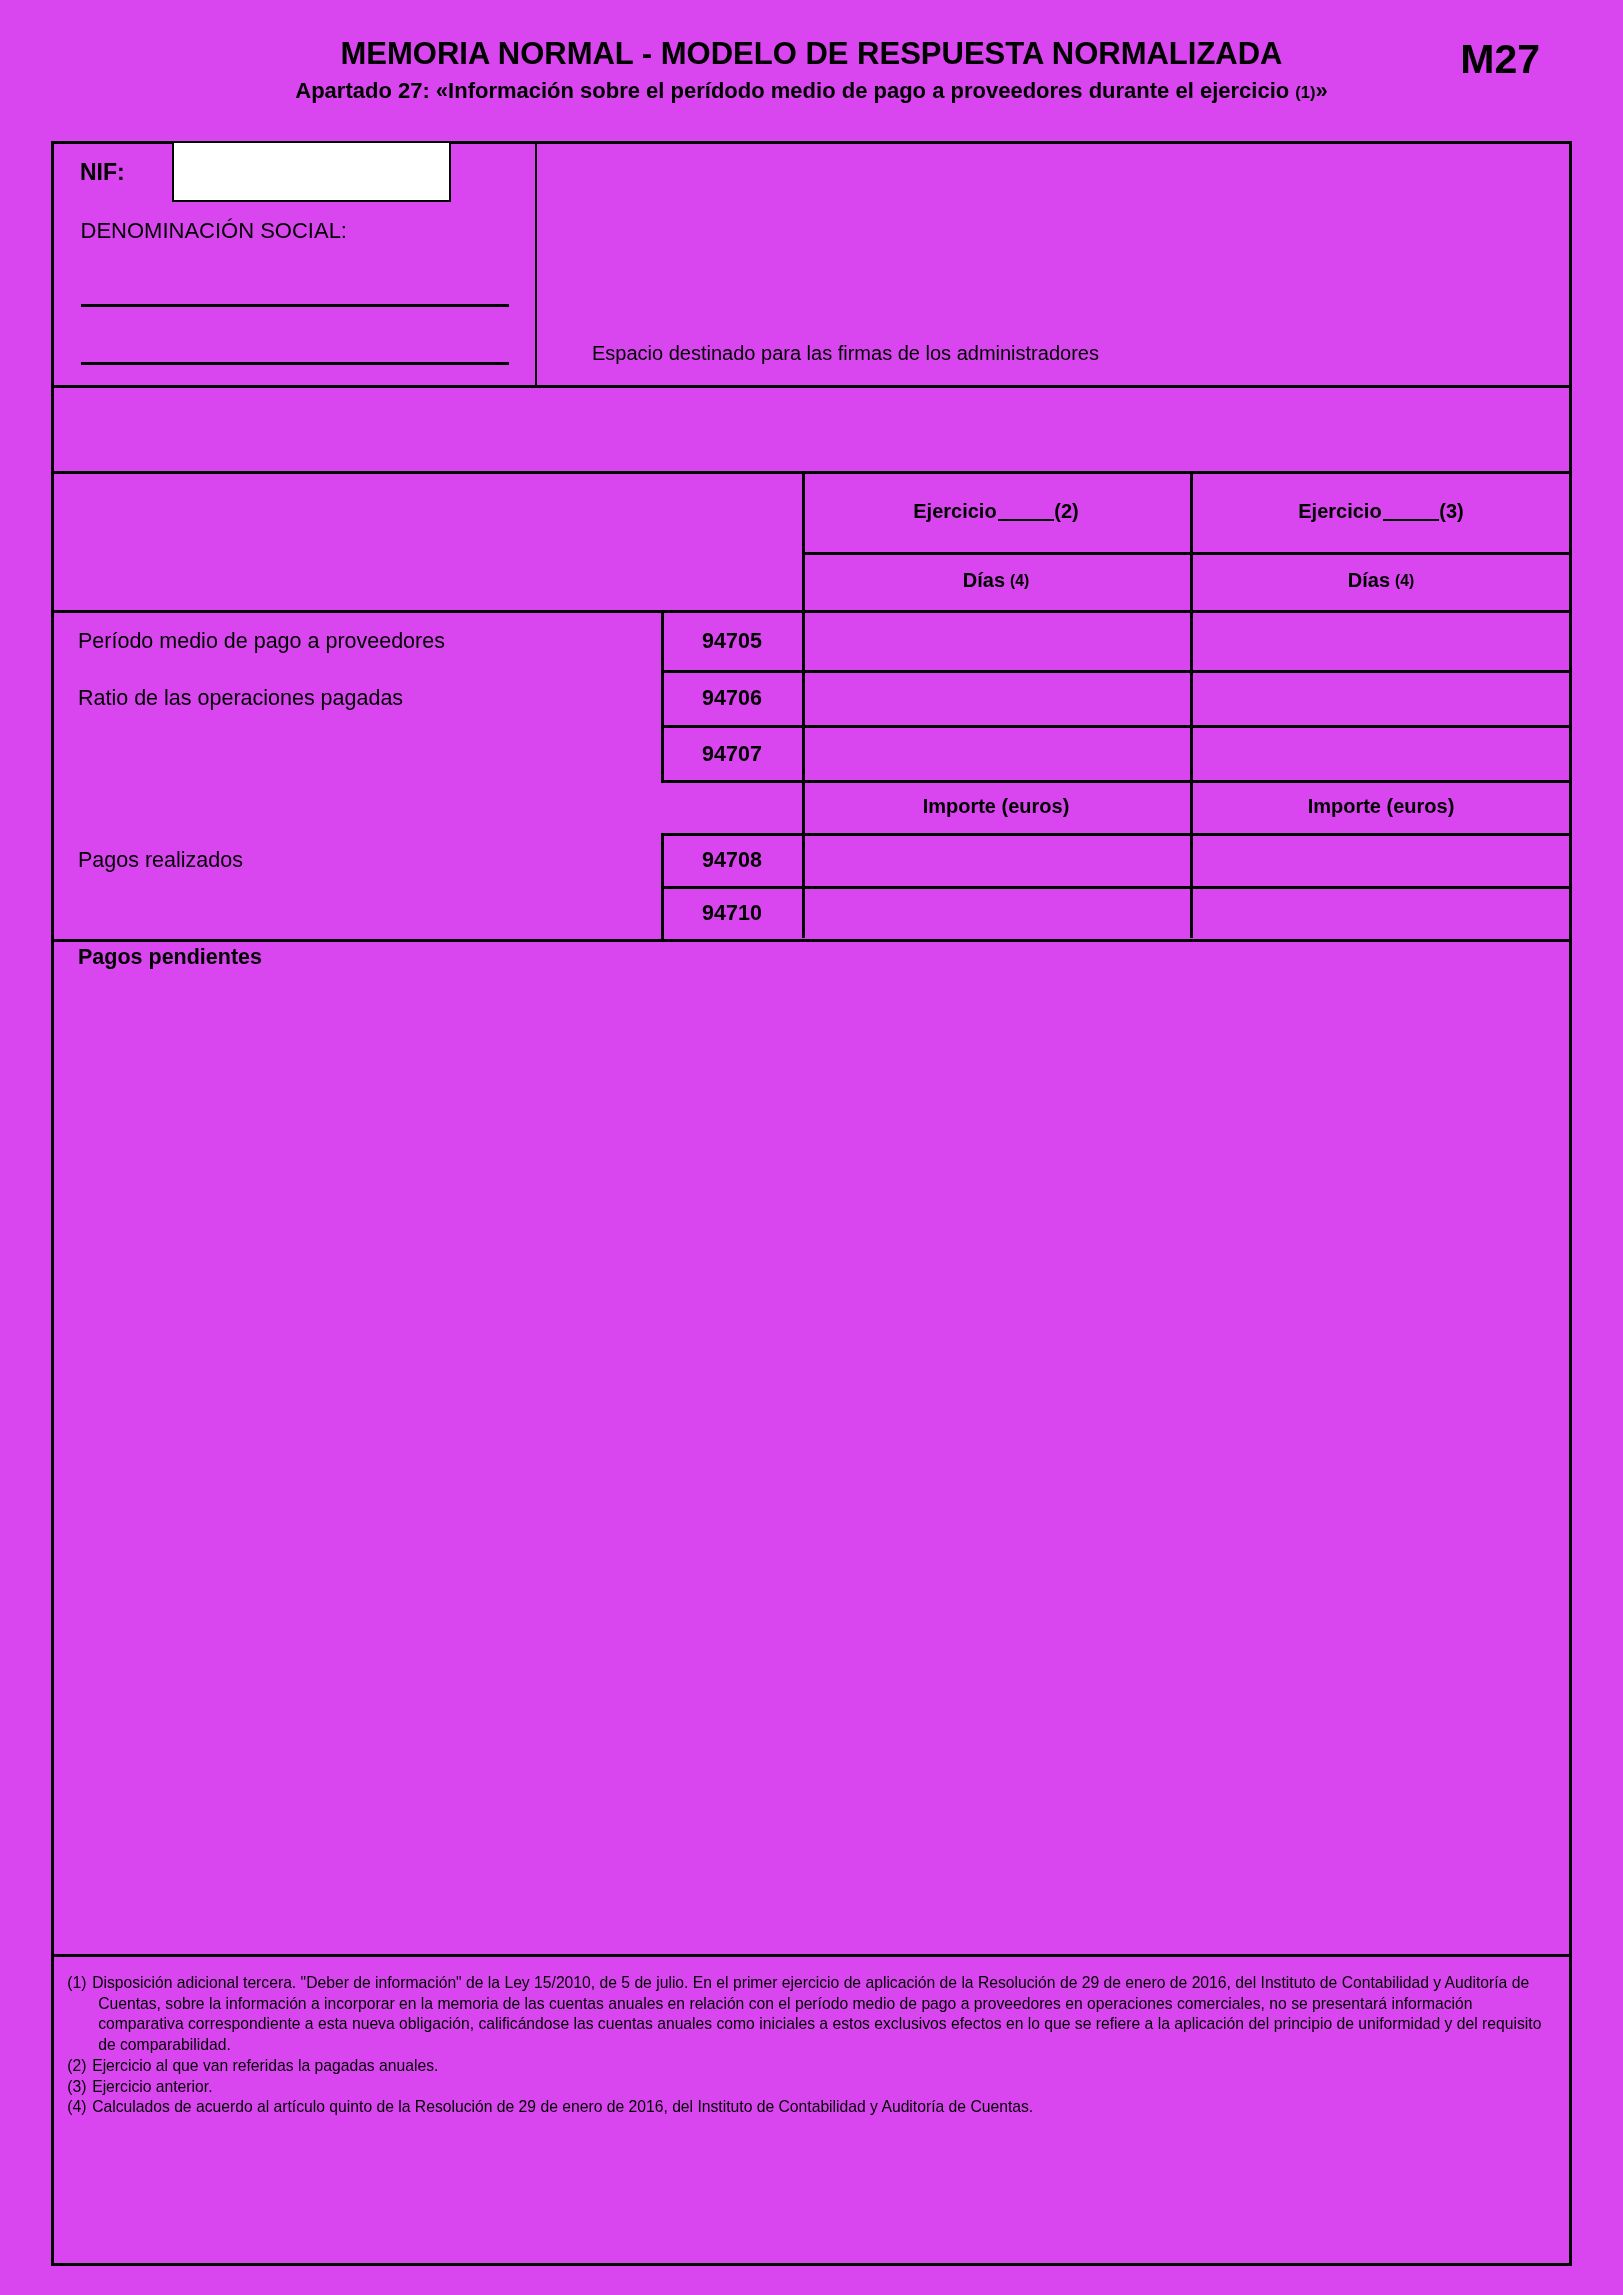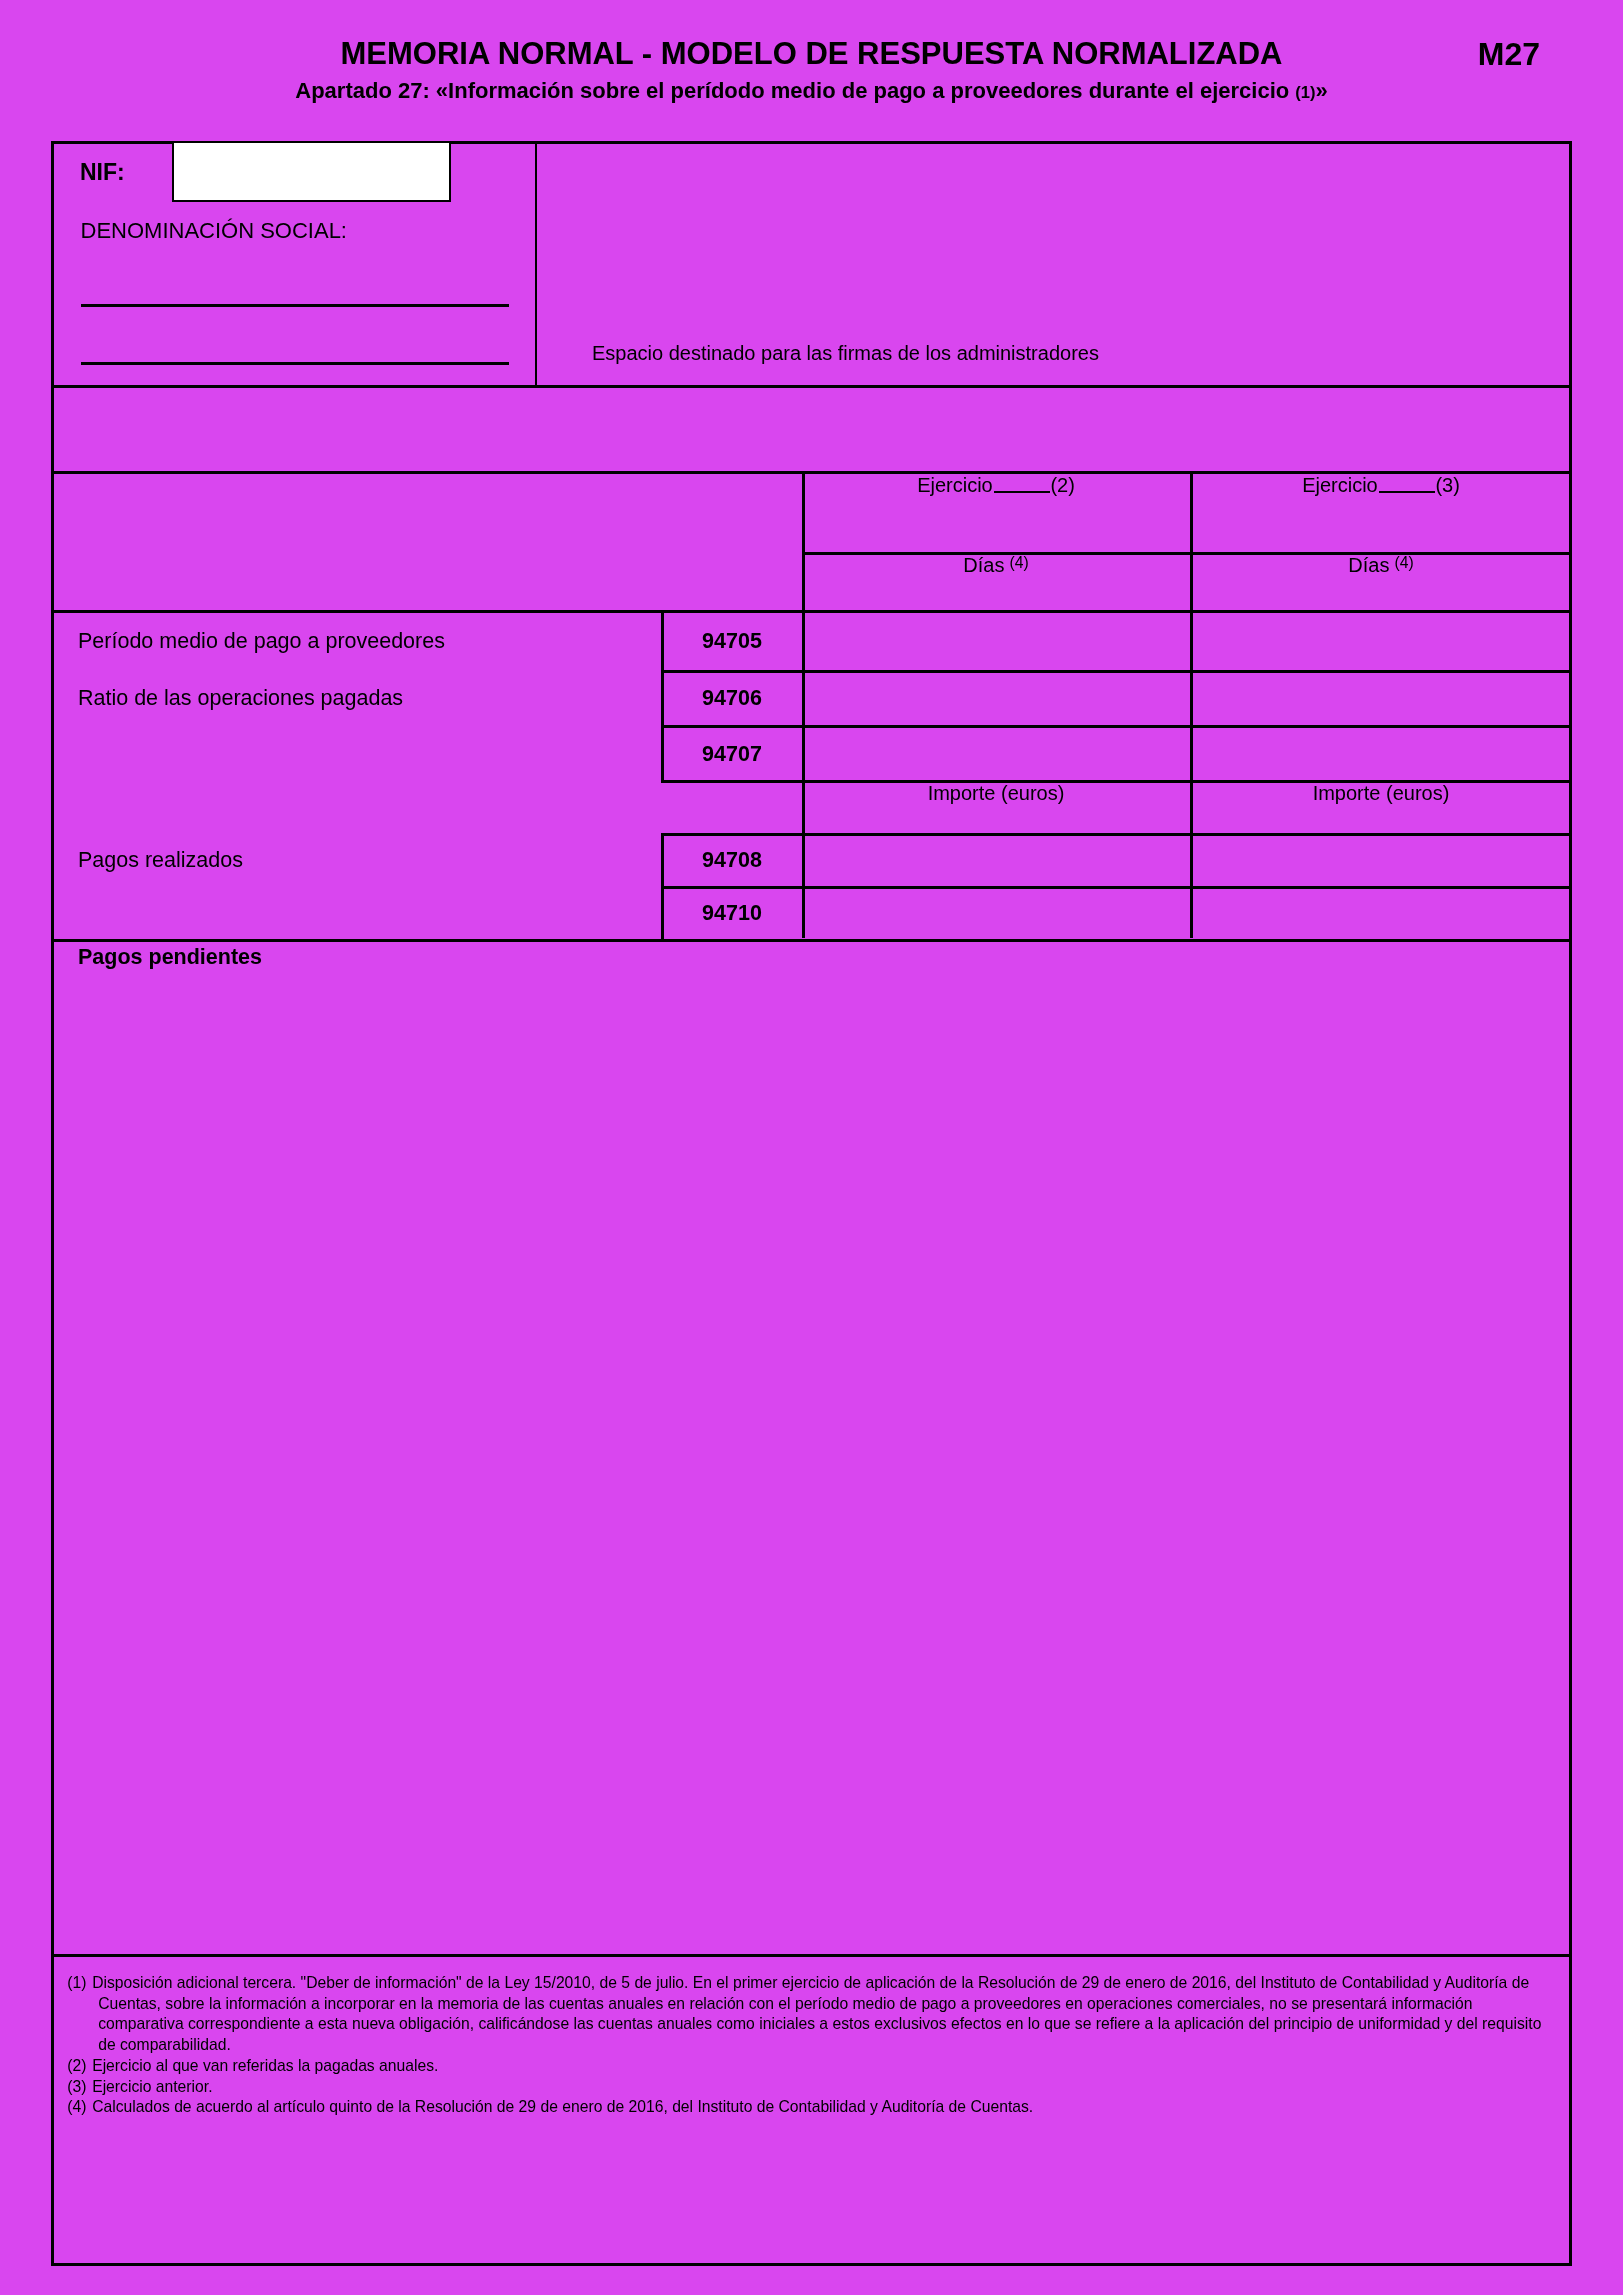--- a/index.html
+++ b/index.html
@@ -11,21 +11,21 @@
     color:#000;
     overflow:hidden;
   }
   
   .doc-title{
     position:absolute;top:36px;left:0;width:1623px;
     text-align:center;font-size:31px;font-weight:bold;letter-spacing:0;
   }
   .form-code{
     position:absolute;top:36px;right:83px;
-    font-size:32px;font-weight:bold;
+    font-size:41px;font-weight:bold;
   }
   .doc-subtitle{
     position:absolute;top:78px;left:0;width:1623px;
     text-align:center;font-size:22px;font-weight:bold;
   }
   .small-ref{font-size:16.5px;font-weight:bold;}
   
   .main-box{
     position:absolute;left:51px;top:141px;
     width:1521px;height:2125px;
@@ -40,22 +40,22 @@
     border:2.5px solid #000;box-sizing:border-box;background:#fff;
     font-size:21.5px;line-height:56px;padding:0 8.3px;
   }
   .denom-label{position:absolute;left:26.5px;top:74px;font-size:22px;}
   .write-line{position:absolute;height:2.5px;background:#000;width:428px;left:26.5px;}
   .signature-note{position:absolute;left:502px;top:198px;font-size:20px;margin-left:36px;}
   
   .section-title{position:absolute;left:24px;top:271px;font-size:22px;font-weight:bold;}
   
   .cell{
-    position:absolute;display:flex;justify-content:center;
-    font-size:20px;box-sizing:border-box;
+    position:absolute;display:flex;align-items:center;justify-content:center;
+    font-size:20px;box-sizing:border-box;font-weight:bold;
   }
   .cell .ref-sm{font-size:15.7px;margin-left:5px;}
   .write-blank{display:inline-block;width:56px;height:16.5px;border-bottom:2.5px solid #000;margin:0 0 0 1.7px;}
   .row-label{
     position:absolute;left:24px;display:flex;align-items:center;
     font-size:21.5px;
   }
   .row-code{
     position:absolute;display:flex;align-items:center;justify-content:center;
     font-size:21.5px;font-weight:bold;

